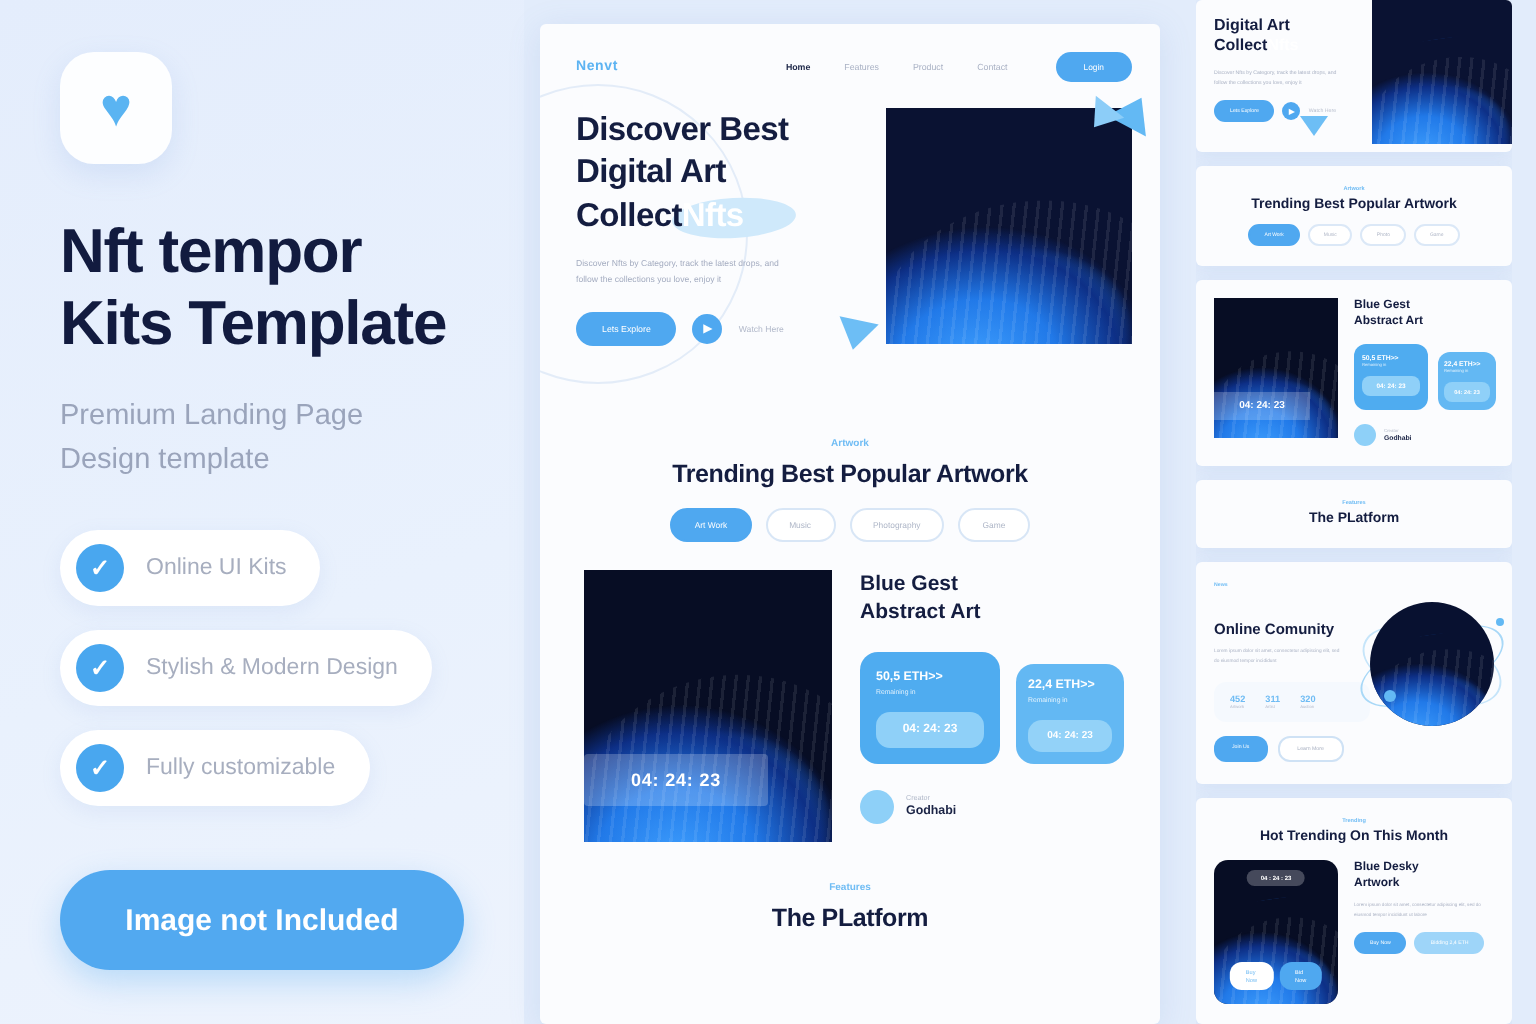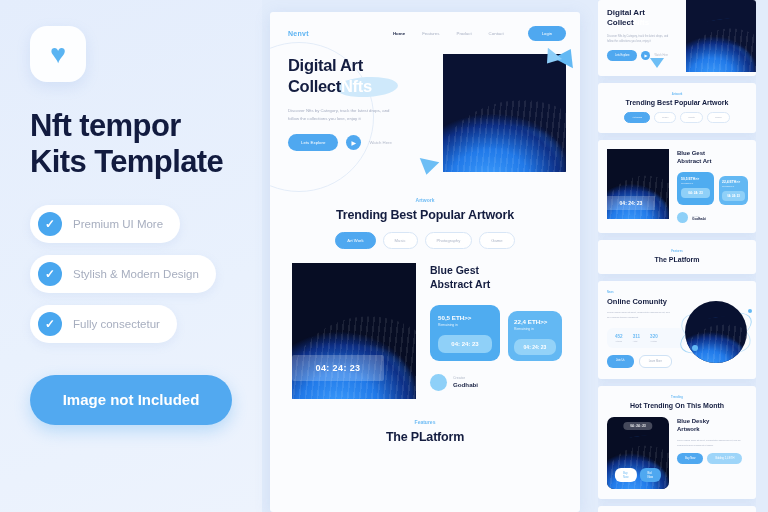--- a/index.html
+++ b/index.html
@@ -205,21 +205,21 @@
   .r-pc.sm .r-cd{ font-size:2.8px; }
   .r-creator{ display:flex;align-items:center;gap:4px;margin-top:7px; }
   .r-av{ width:11px;height:11px;border-radius:50%;background:#8ed0f8; }
   .r-cl{ font-size:2.2px;color:#b4bbca; }
   .r-cn{ font-size:3.4px;font-weight:bold;color:#1a2345; }
 
   .r4{ padding:9px 9px 11px; }
 
   .r5{ padding:10px 9px 11px; position:relative; }
   .r-com-tag{ font-size:2.6px;color:#6fbcf4;font-weight:bold; }
-  .r-com-title{ font-size:7.5px;font-weight:bold;color:#141d40;margin-top:3px; }
+  .r-com-title{ font-size:7.5px;font-weight:bold;color:#141d40;margin-top:16px; }
   .r-com-p{ font-size:2.4px;color:#aab2c4;line-height:2;margin-top:5px;width:64px; }
   .stats{ display:flex; gap:10px; background:#f5f9fe; border-radius:6px;
           padding:6px 8px; margin-top:7px; width:78px; }
   .stat-v{ font-size:4.6px;font-weight:bold;color:#6fbcf4; }
   .stat-l{ font-size:2.1px;color:#b3bacb;margin-top:1px; }
   .r-com-acts{ display:flex;gap:5px;margin-top:7px; }
   .r-com-b1{ background:#4fa8f0;color:#fff;font-size:2.6px;padding:4px 9px;border-radius:6px; }
   .r-com-b2{ border:.5px solid #cfe2f5;color:#a9b1c2;font-size:2.6px;
              padding:4px 9px;border-radius:6px;background:#fff; }
   .globe{ position:absolute; right:9px; top:20px; width:62px;height:62px;
@@ -261,33 +261,37 @@
 <div class="left-panel">
   <div class="logo-badge">
     <span class="heart">♥</span>
   </div>
 
   <div class="promo-title">
     <div>Nft tempor</div>
     <div>Kits Template</div>
   </div>
 
+  <div class="promo-sub">
+    <div>Premium Landing Page</div>
+    <div>Design template</div>
+  </div>
 
   <div class="feature-list">
     <div class="feature-item">
       <span class="check">✓</span>
-      <span class="feature-label">Premium UI More</span>
+      <span class="feature-label">Online UI Kits</span>
     </div>
     <div class="feature-item">
       <span class="check">✓</span>
       <span class="feature-label">Stylish &amp; Modern Design</span>
     </div>
     <div class="feature-item">
       <span class="check">✓</span>
-      <span class="feature-label">Fully consectetur</span>
+      <span class="feature-label">Fully customizable</span>
     </div>
   </div>
 
   <button class="cta-btn">Image not Included</button>
 </div>
 
 <div class="mock mock-main">
  <div class="m-inner">
 
   <div class="arc"></div>
@@ -298,20 +302,21 @@
       <span class="nav-link active">Home</span>
       <span class="nav-link">Features</span>
       <span class="nav-link">Product</span>
       <span class="nav-link">Contact</span>
       <span class="nav-btn">Login</span>
     </div>
   </div>
 
   <div class="hero">
     <div class="hero-h1">
+      <div>Discover Best</div>
       <div>Digital Art</div>
       <div>
         <span>Collect</span><span class="nfts-wrap"><span class="nfts-blob"></span><span class="nfts-text">Nfts</span></span>
       </div>
     </div>
     <div class="hero-p">Discover Nfts by Category,  track the latest drops,  and follow the collections you love, enjoy it</div>
     <div class="hero-actions">
       <span class="btn-explore">Lets Explore</span>
       <span class="play-circle">▶</span>
       <span class="watch-label">Watch Here</span>

